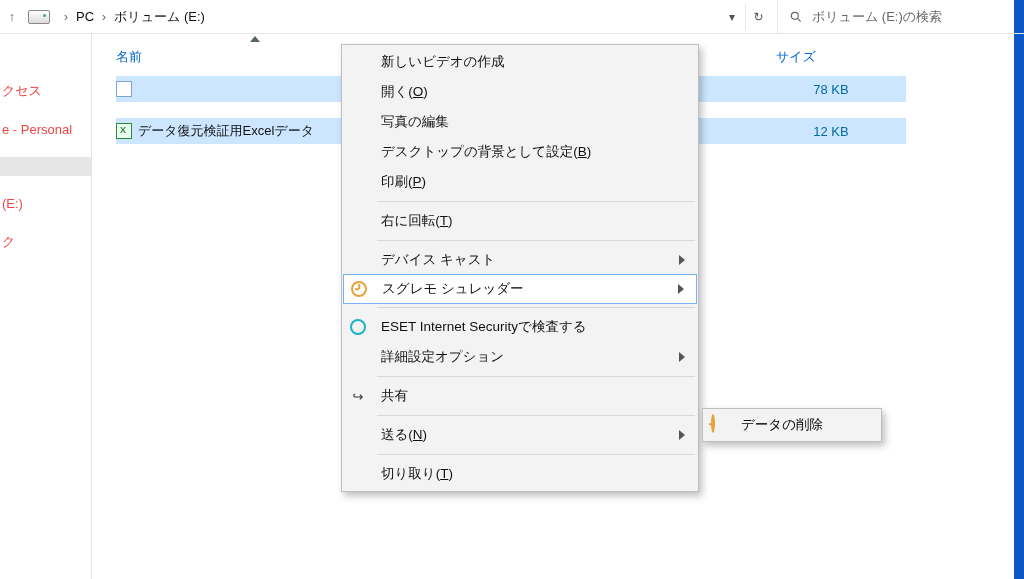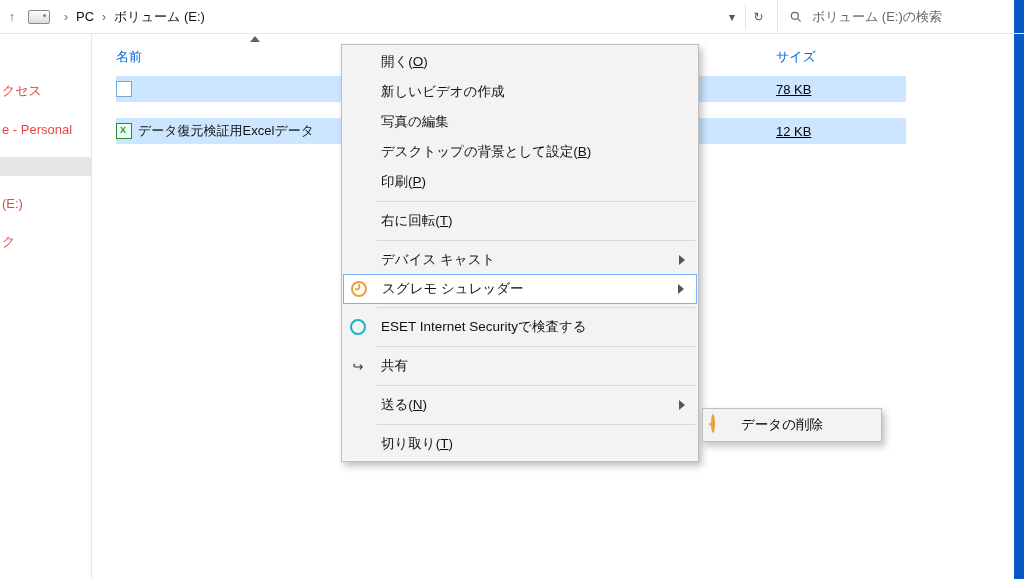--- a/index.html
+++ b/index.html
@@ -159,21 +159,21 @@
     .row .ico.xls{
       border-color:#2a8a3a; background:#eafff0;
     }
     .row .ico.xls::after{
       content:"X"; font-size:9px; color:#2a8a3a; position:absolute;
       left:3px; top:1px; font-weight:bold;
     }
     .cell-name{ width:330px; display:flex;align-items:center; }
     .cell-date{ width:168px; color:#555; }
     .cell-kind{ width:162px; color:#555; white-space:nowrap; overflow:hidden; }
-    .cell-size{ width:110px; text-align:left; color:#000000;text-decoration:underline; }
+    .cell-size{ width:110px; text-align:center; color:#0369a1; }
 
     
     .ctx{
       position:absolute;
       left: 341px;
       top: 44px;
       width: 358px;
       background:#f3f3f3;
       border:1px solid #bfbfbf;
       box-shadow: 3px 4px 7px rgba(0,0,0,.25);
@@ -320,24 +320,24 @@
         <div class="cell-kind">cel ワ...</div>
         <div class="cell-size">12 KB</div>
       </div>
     </div>
 
     <div class="right-edge-full"></div>
   </div>
 </div>
 
 <div class="ctx">
+  <div class="mi">新しいビデオの作成</div>
   <div class="mi">
     <span><span>開く</span>(<span class="underline">O</span>)</span>
   </div>
-  <div class="mi">新しいビデオの作成</div>
   <div class="mi">写真の編集</div>
   <div class="mi">
     <span><span>デスクトップの背景として設定</span>(<span class="underline">B</span>)</span>
   </div>
   <div class="mi">
     <span><span>印刷</span>(<span class="underline">P</span>)</span>
   </div>
   <div class="msep"></div>
   <div class="mi">
     <span><span>右に回転</span>(<span class="underline">T</span>)</span>
@@ -354,20 +354,24 @@
     <span>スグレモ シュレッダー</span>
     <span class="arrow"></span>
   </div>
   <div class="msep"></div>
   <div class="mi">
     <span class="lefticon">
         <span class="eset-icon"></span>
       </span>
     <span>ESET Internet Securityで検査する</span>
   </div>
+  <div class="mi">
+    <span>詳細設定オプション</span>
+    <span class="arrow"></span>
+  </div>
   <div class="msep"></div>
   <div class="mi">
     <span class="lefticon share-icon">↪</span>
     <span>共有</span>
   </div>
   <div class="msep"></div>
   <div class="mi">
     <span><span>送る</span>(<span class="underline">N</span>)</span>
     <span class="arrow"></span>
   </div>

